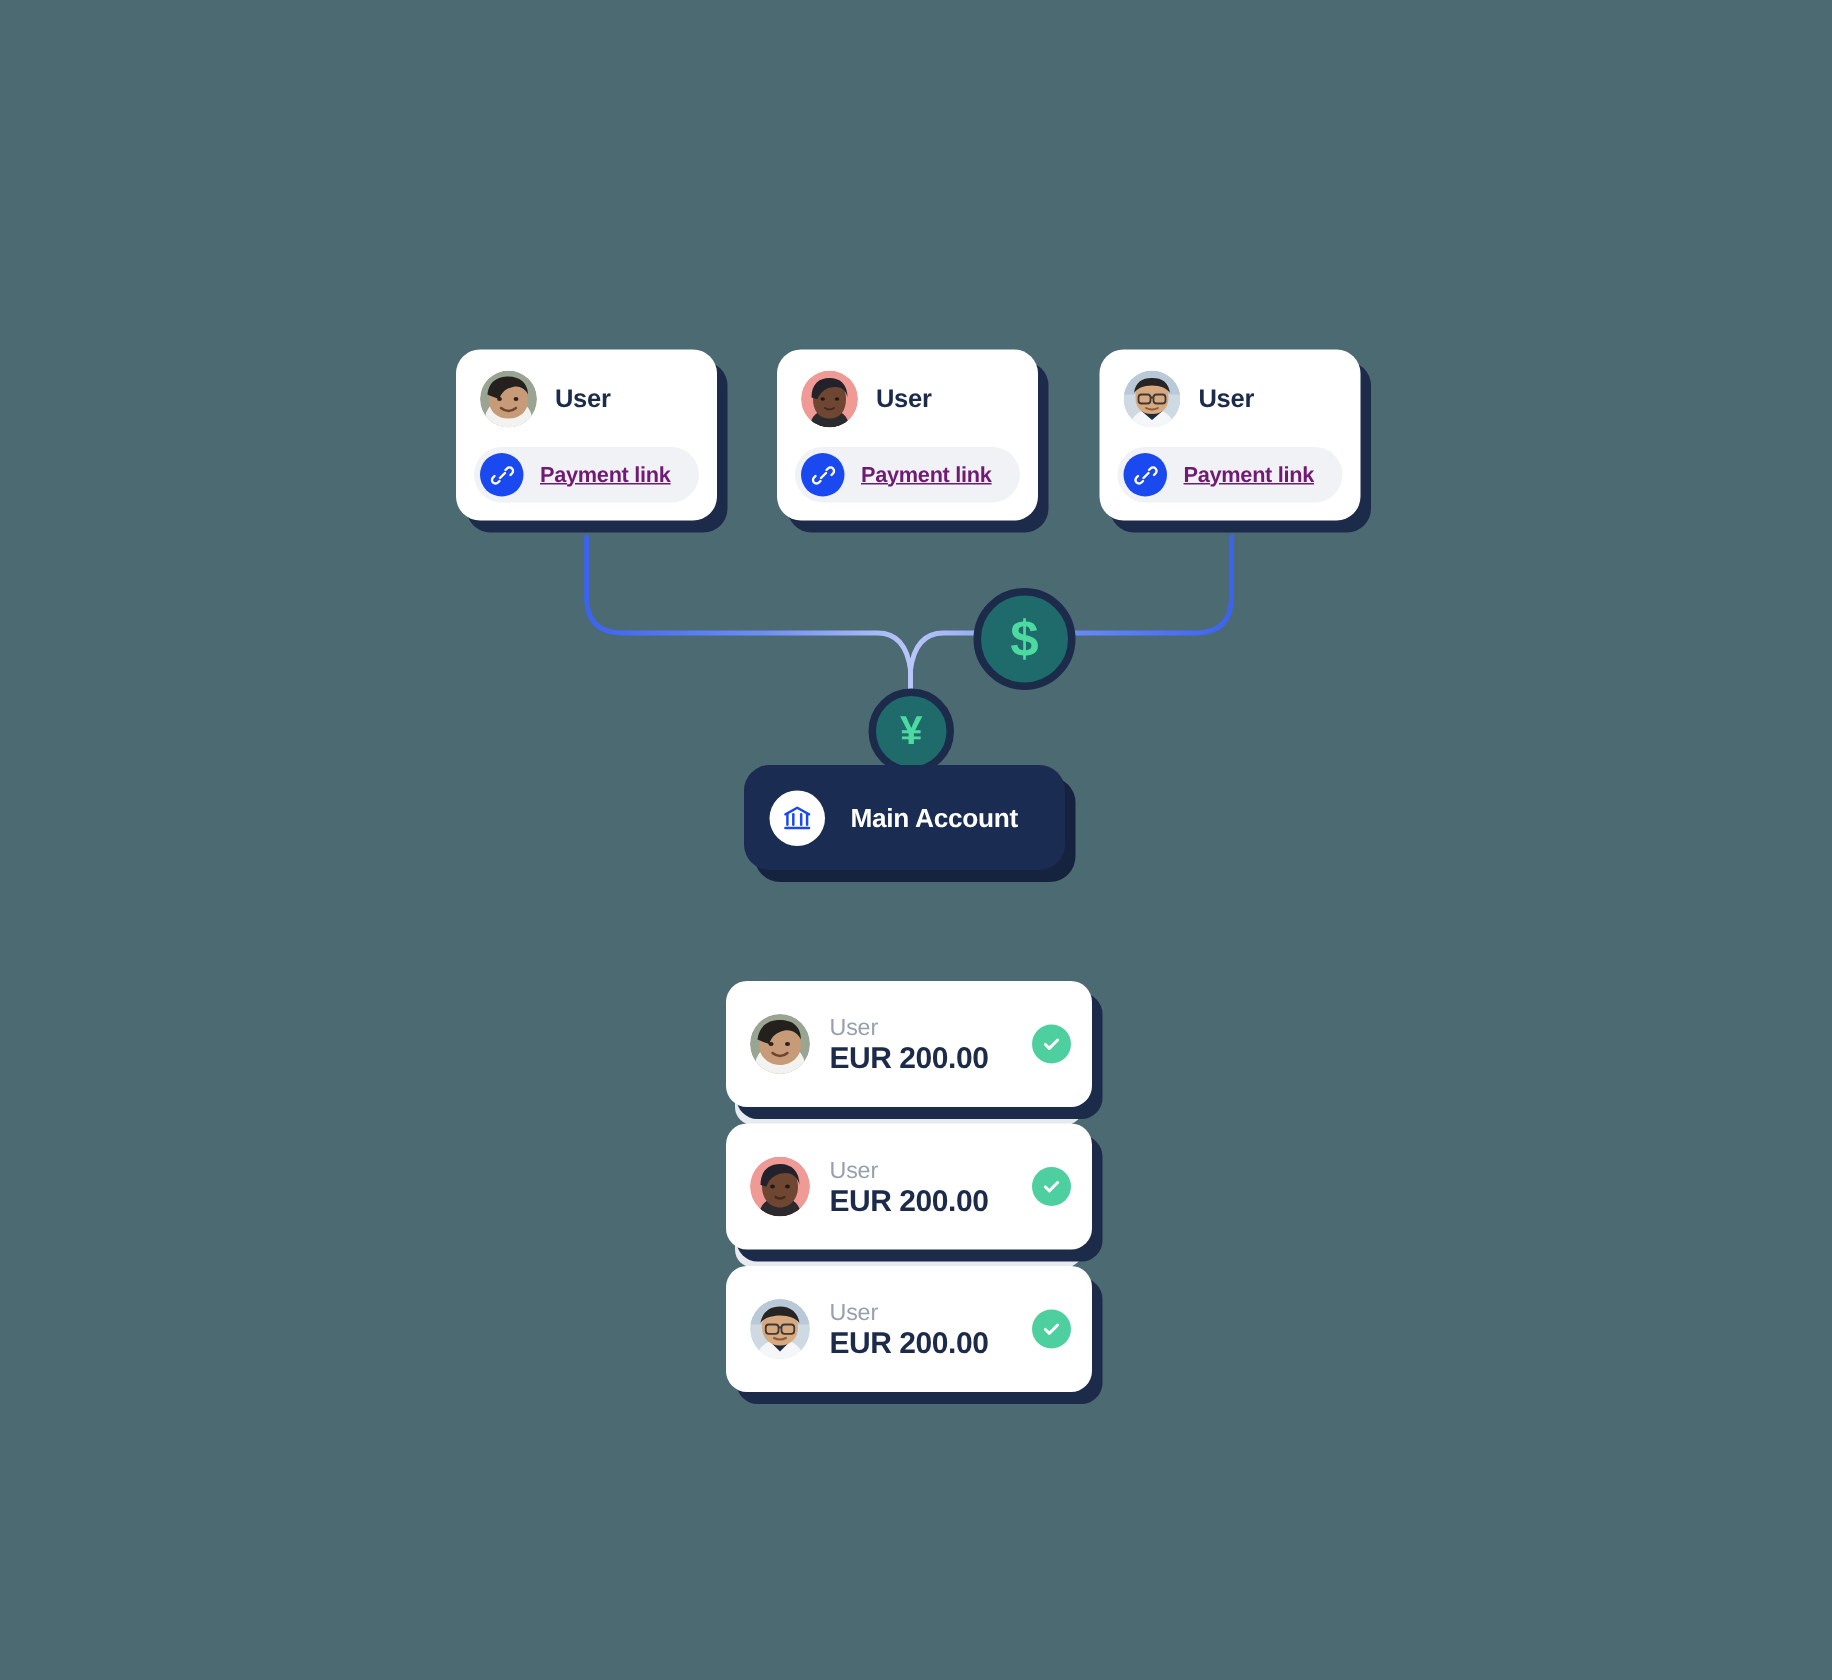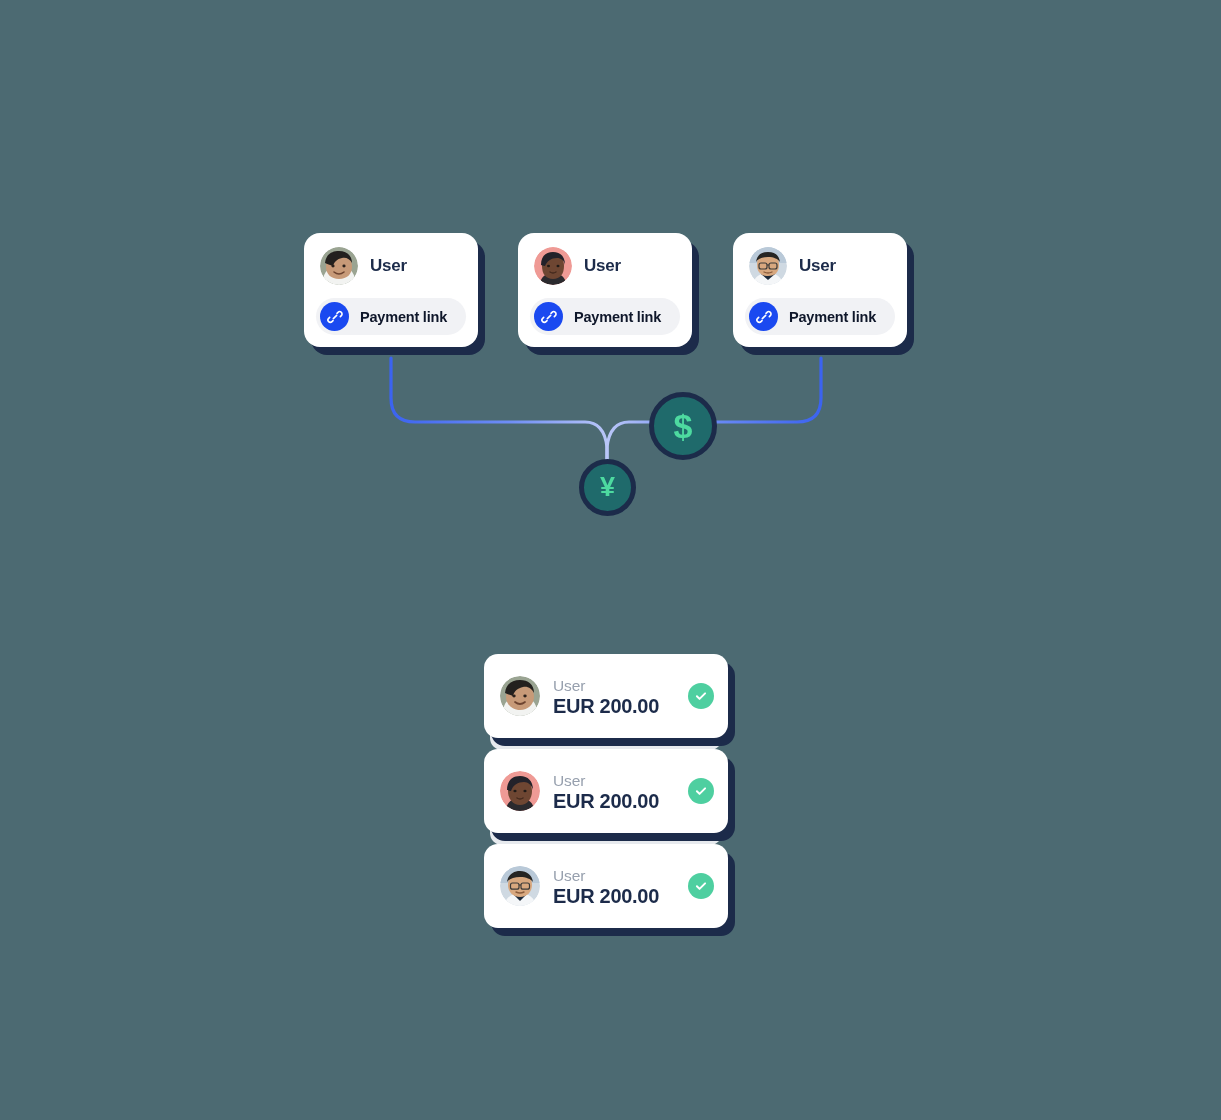--- a/index.html
+++ b/index.html
@@ -80,23 +80,24 @@
     background: #1a49f0;
     display: flex;
     align-items: center;
     justify-content: center;
     flex: 0 0 29px;
   }
   .pay-ico svg { width: 16px; height: 16px; display: block; }
   .pay-text {
     font-size: 14.5px;
     font-weight: bold;
-    color: #0f172a;
+    color: #701a75;
     letter-spacing: -0.2px;
     white-space: nowrap;
+    text-decoration: underline;
   }
 
   
   .coin {
     position: absolute;
     border-radius: 50%;
     background: #1f6a6b;
     border: 5px solid #1c2b4a;
     display: flex;
     align-items: center;
@@ -354,20 +355,33 @@
     </div>
   </div>
 
   <div class="coin dollar">
     <span>$</span>
   </div>
   <div class="coin yen">
     <span>¥</span>
   </div>
 
+  <div id="main-account">
+    <span id="ma-ico">
+      <svg viewBox="0 0 24 24" fill="none" stroke="#1a49f0" stroke-width="1.9" stroke-linecap="round" stroke-linejoin="round">
+        <path d="M3 9l9-5 9 5"></path>
+        <path d="M4.5 9v8"></path>
+          <path d="M9 9v8"></path>
+          <path d="M15 9v8"></path>
+          <path d="M19.5 9v8"></path>
+        <path d="M3 19.5h18"></path>
+      </svg>
+    </span>
+    <span id="ma-label">Main Account</span>
+  </div>
 
   <div id="results">
 
     <div class="res-under u1"></div>
     <div class="res-under u2"></div>
 
     <div class="res-row r1">
       <div class="res-av">
         <svg viewBox="0 0 40 40" aria-hidden="true">
           <defs>

